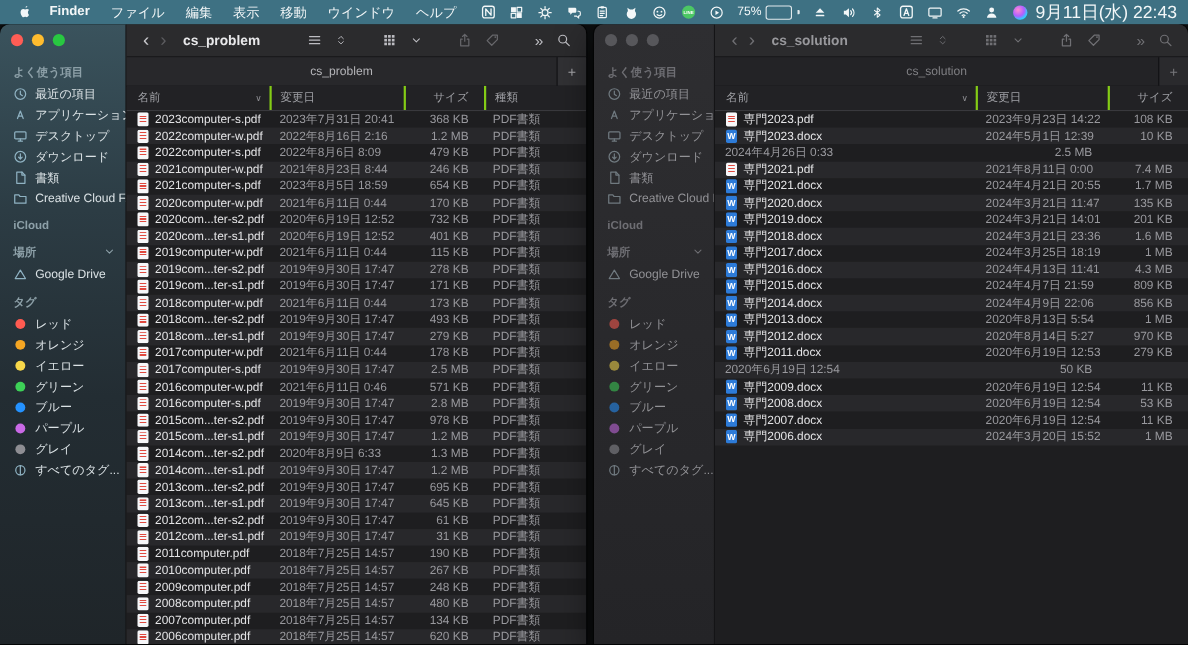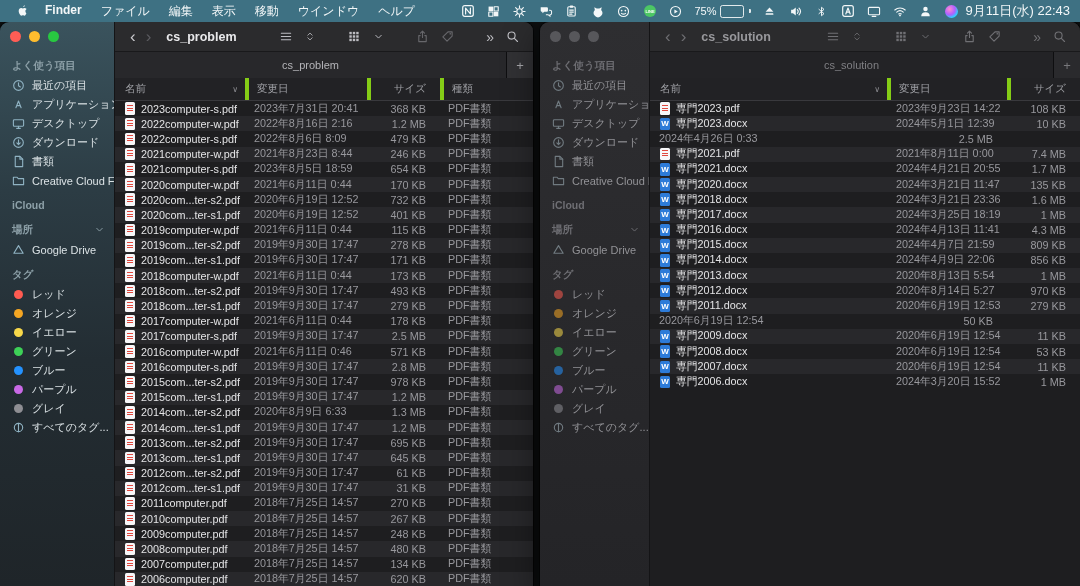--- a/index.html
+++ b/index.html
@@ -15,21 +15,21 @@
   .menu-item.bold{font-weight:700;}
   .status{margin-left:auto;display:flex;align-items:center;gap:11px;justify-content:space-between;}
   .status .icon{display:flex;align-items:center;justify-content:center;width:15px;height:15px;}
   .status svg{display:block;}
   .batt{display:flex;align-items:center;gap:4px;font-size:11px;}
   .batt-body{position:relative;width:20px;height:9px;border:1px solid rgba(255,255,255,.85);border-radius:2.5px;padding:1px;}
   .batt-fill{height:100%;width:72%;background:#fff;border-radius:1px;}
   .batt-nub{width:2px;height:4px;background:rgba(255,255,255,.85);border-radius:0 1px 1px 0;margin-left:1px;}
   .siri{width:13px;height:13px;border-radius:50%;
     background:radial-gradient(circle at 35% 32%,#ff8bd1,#b05fff 45%,#2bd2ff 72%,#1b8e6f);}
-  .clock{font-size:13px;margin-left:6px;white-space:nowrap;}
+  .clock{font-size:16px;margin-left:6px;white-space:nowrap;}
 
   
   .window{position:absolute;top:22px;bottom:0;border-radius:9px 9px 0 0;overflow:hidden;
     box-shadow:0 0 0 1px rgba(0,0,0,.55),0 12px 34px rgba(0,0,0,.55);}
   .win-left{left:0;width:533px;}
   .win-right{left:540px;width:540px;}
 
   .sidebar{position:absolute;top:0;bottom:0;left:0;font-size:11px;}
   .win-left .sidebar{width:115px;background:linear-gradient(180deg,#3a535d 0%,#2c3c44 30%,#232d33 60%,#1f2529 100%);}
   .win-right .sidebar{width:110px;background:linear-gradient(180deg,#2e2e31,#242427);}
@@ -78,21 +78,21 @@
   .win-right .tab{background:#232326;color:#7f7f83;}
   .newtab{width:26px;display:flex;align-items:center;justify-content:center;font-size:13px;}
   .win-left .newtab{background:#313134;color:#a5a5a9;}
   .win-right .newtab{background:#2a2a2d;color:#77777b;}
 
   .list{position:absolute;top:56px;left:0;right:0;bottom:0;background:#1e1e20;overflow:hidden;}
   .lheader{display:grid;height:22px;align-items:stretch;background:#222225;
     border-bottom:1px solid #39393d;font-size:10.5px;color:#9fa0a5;}
   .lgrid{grid-template-columns:130px 122px 73px 1fr;}
   .rgrid{grid-template-columns:237px 120px 73px;}
-  .hc{display:flex;align-items:center;padding-left:8px;border-left:4px solid #84cc16;white-space:nowrap;}
+  .hc{display:flex;align-items:center;padding-left:8px;border-left:2px solid #84cc16;white-space:nowrap;}
   .hc.first{border-left:none;padding-left:10px;justify-content:space-between;padding-right:7px;}
   .hc .sortchev{font-size:8px;color:#8c8c91;}
   .hc.size{justify-content:flex-end;padding-right:14px;text-align:center;}
 
   .frow{display:grid;height:15.2px;align-items:center;font-size:10.8px;color:#e4e4e6;}
   .frow:nth-child(even){background:#28282b;}
   .fname{display:flex;align-items:center;gap:6px;padding-left:10px;white-space:nowrap;overflow:hidden;}
   .fdate,.fsize,.fkind{color:#98989d;white-space:nowrap;overflow:hidden;}
   .fdate{padding-left:9px;}
   .fsize{text-align:right;padding-right:14px;}
@@ -663,21 +663,21 @@
               <span class="fdate">2019年9月30日 17:47</span>
               <span class="fsize">31 KB</span>
               <span class="fkind">PDF書類</span>
             </div>
             <div class="frow lgrid">
               <span class="fname">
                 <span class="fi fi-pdf"></span>
                 <span>2011computer.pdf</span>
               </span>
               <span class="fdate">2018年7月25日 14:57</span>
-              <span class="fsize">270 KB</span>
+              <span class="fsize">190 KB</span>
               <span class="fkind">PDF書類</span>
             </div>
             <div class="frow lgrid">
               <span class="fname">
                 <span class="fi fi-pdf"></span>
                 <span>2010computer.pdf</span>
               </span>
               <span class="fdate">2018年7月25日 14:57</span>
               <span class="fsize">267 KB</span>
               <span class="fkind">PDF書類</span>
@@ -953,20 +953,28 @@
               <span class="fname">
                 <span class="fi fi-docx"></span>
                 <span>専門2020.docx</span>
               </span>
               <span class="fdate">2024年3月21日 11:47</span>
               <span class="fsize">135 KB</span>
             </div>
             <div class="frow rgrid">
               <span class="fname">
                 <span class="fi fi-docx"></span>
+                <span>専門2019.docx</span>
+              </span>
+              <span class="fdate">2024年3月21日 14:01</span>
+              <span class="fsize">201 KB</span>
+            </div>
+            <div class="frow rgrid">
+              <span class="fname">
+                <span class="fi fi-docx"></span>
                 <span>専門2018.docx</span>
               </span>
               <span class="fdate">2024年3月21日 23:36</span>
               <span class="fsize">1.6 MB</span>
             </div>
             <div class="frow rgrid">
               <span class="fname">
                 <span class="fi fi-docx"></span>
                 <span>専門2017.docx</span>
               </span>

